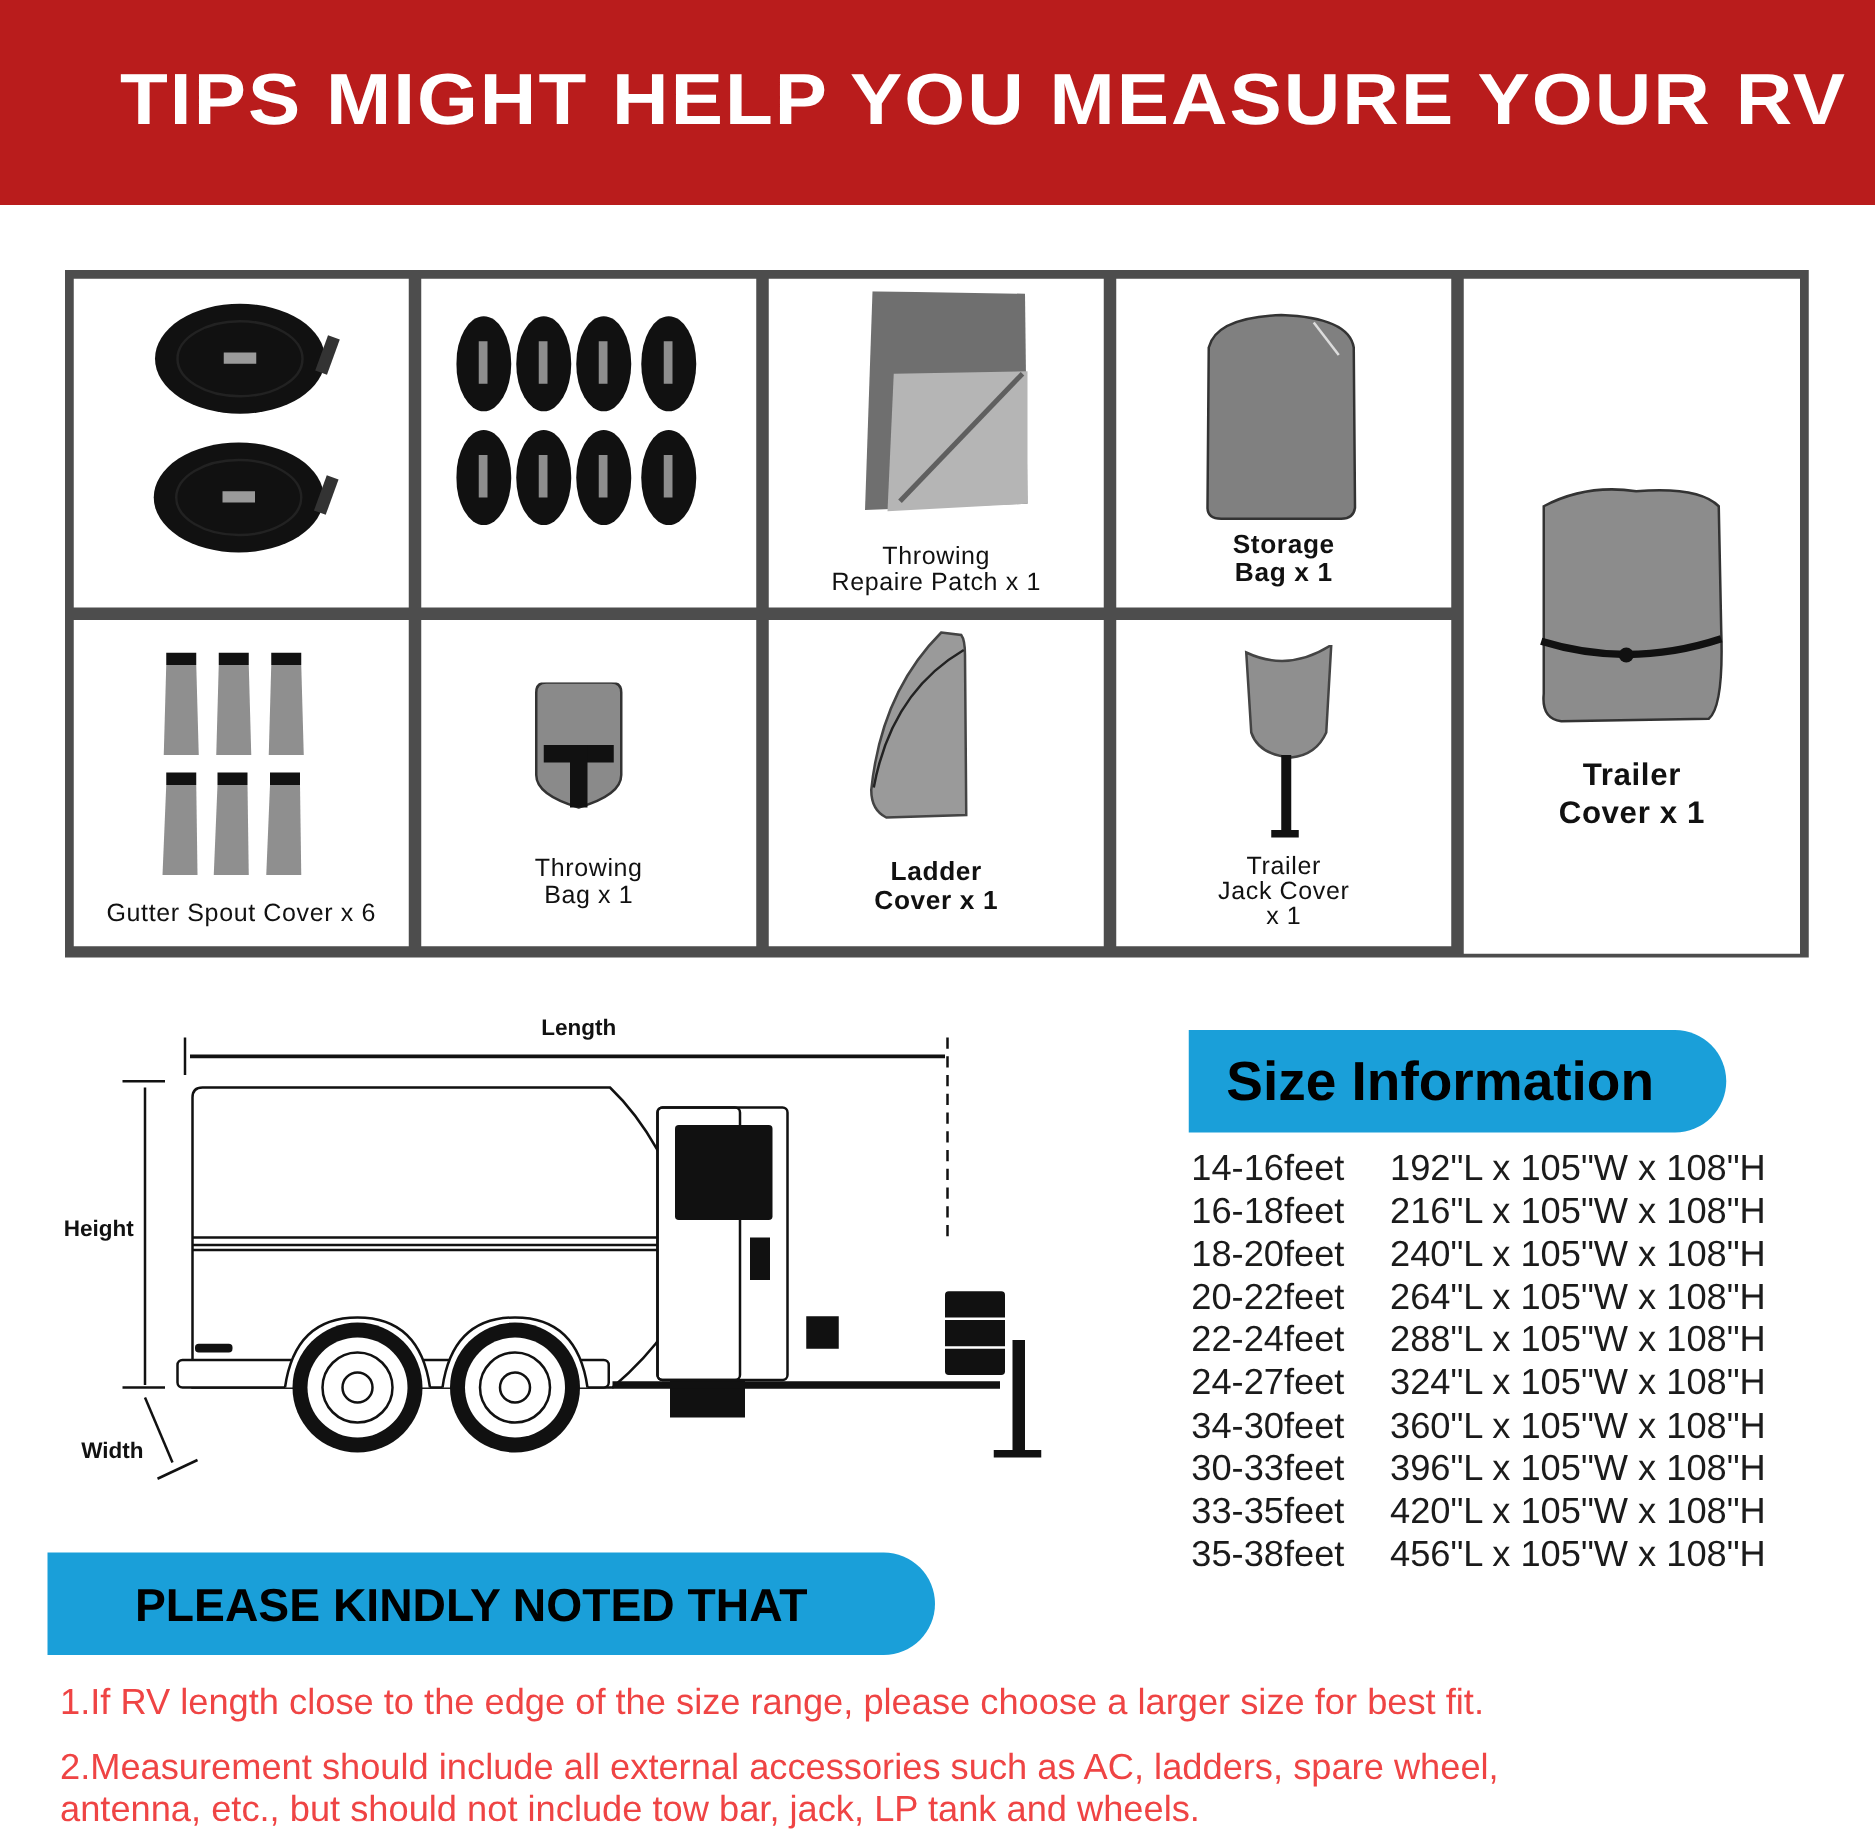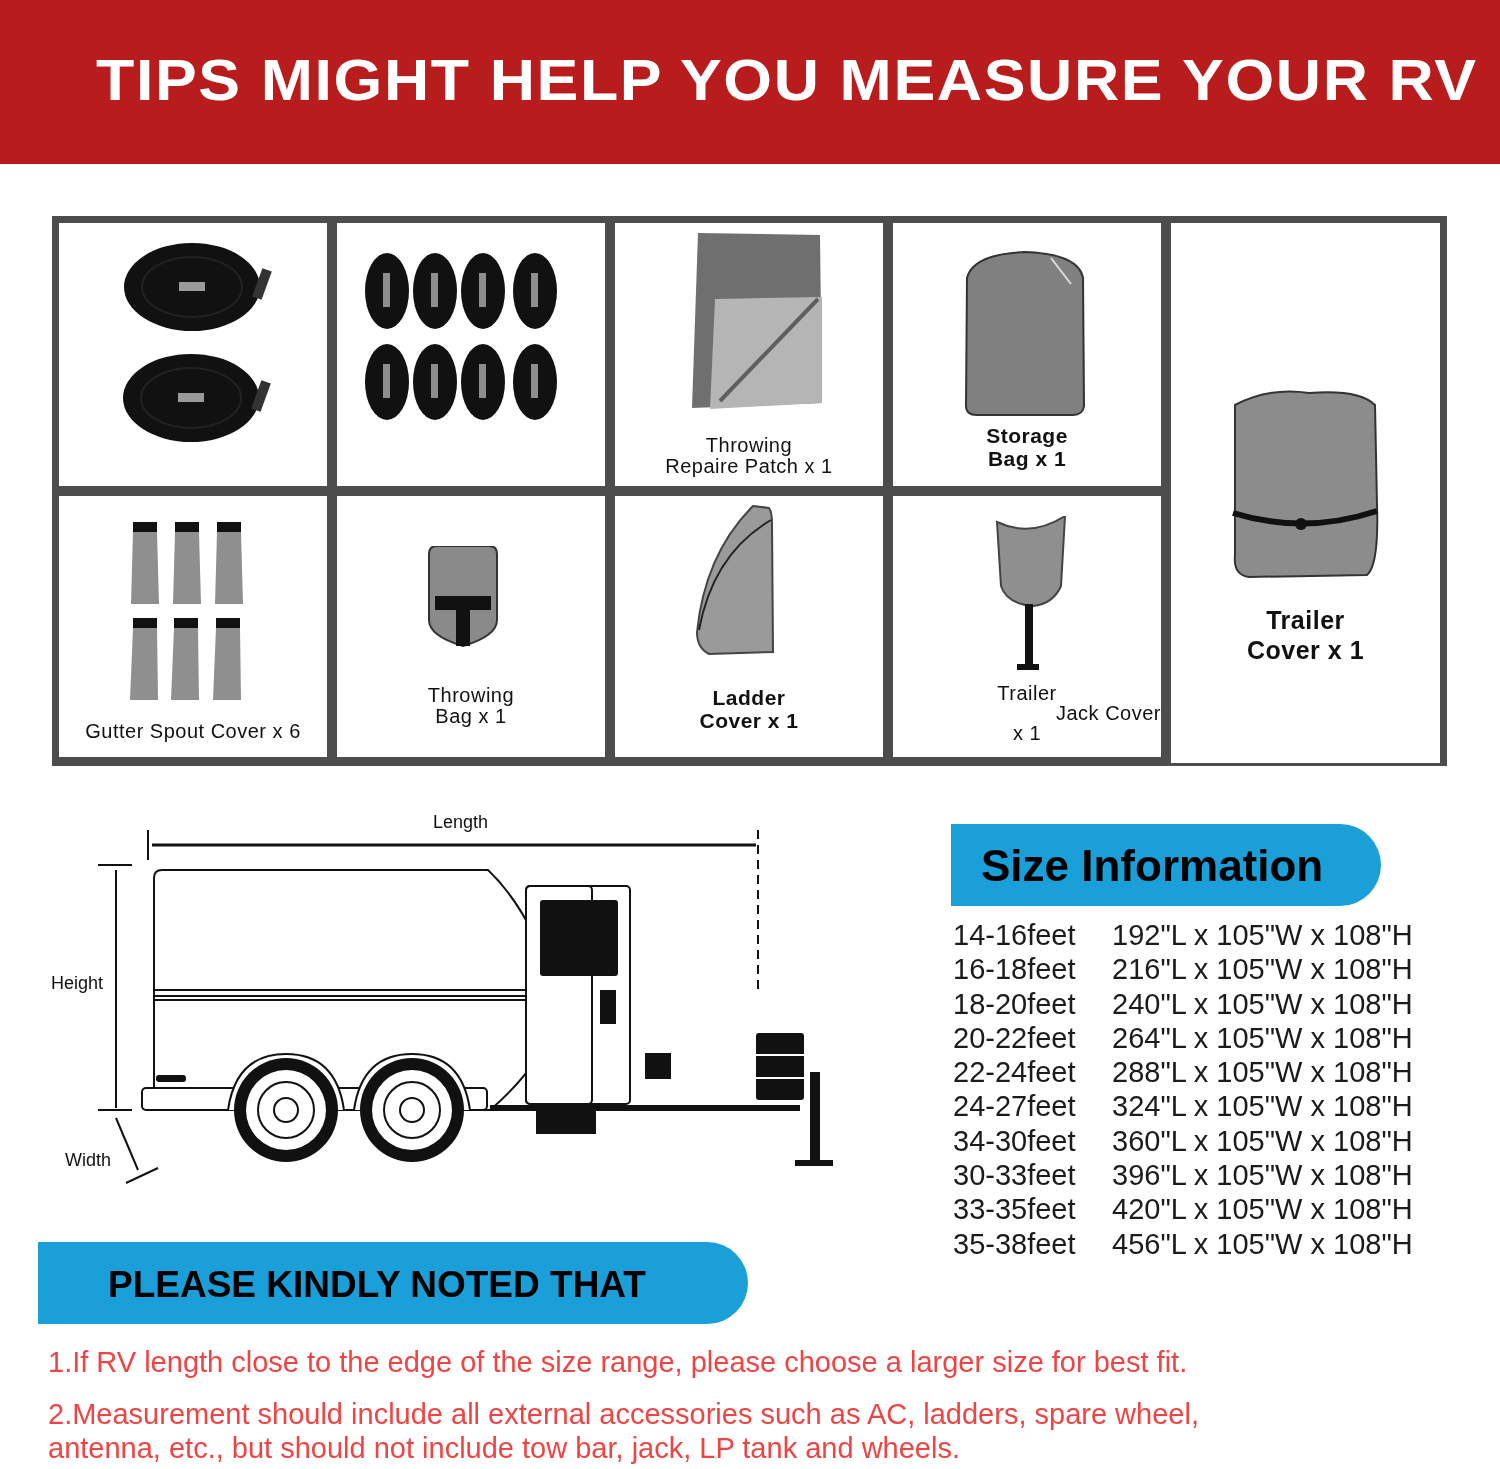--- a/index.html
+++ b/index.html
@@ -10,21 +10,21 @@
   .header-title { position: absolute; left: 96px; top: 46px; font-family: "Liberation Sans", sans-serif; font-weight: 700; font-size: 58px; letter-spacing: 1.5px; color: #ffffff; white-space: nowrap; transform: scaleX(1.08); transform-origin: left center; }
 
   .grid { position: absolute; left: 52px; top: 216px; width: 1395px; height: 550px; background: #4d4d4d; }
   .cell { position: absolute; background: #ffffff; overflow: hidden; }
   .cell-label { position: absolute; left: 0; right: 0; text-align: center; font-size: 20px; line-height: 22px; color: #111; letter-spacing: 0.5px; }
   .cell-label.big { font-size: 25px; line-height: 30px; font-weight: 700; letter-spacing: 0.5px; }
   .cell-label.med { font-size: 21px; line-height: 23px; font-weight: 700; }
   .cell svg { position: absolute; }
 
   .diagram { position: absolute; left: 40px; top: 800px; width: 820px; height: 400px; }
-  .dim-label { position: absolute; font-size: 18px; font-weight: 400; color: #111; }
+  .dim-label { position: absolute; font-size: 18px; font-weight: 700; color: #111; }
 
   .pill { position: absolute; background: #1a9fd9; border-radius: 0 44px 44px 0; }
   .pill-text { position: absolute; color: #000000; font-weight: 700; white-space: nowrap; }
 
   .size-table { position: absolute; left: 953px; top: 918px; }
   .size-row { position: relative; height: 34.3px; font-size: 29px; line-height: 34px; color: #1b1b1b; white-space: nowrap; }
   .size-range { position: absolute; left: 0; }
   .size-dims { position: absolute; left: 159px; }
 
   .note { position: absolute; left: 48px; font-size: 29px; line-height: 34px; color: #ef4444; white-space: nowrap; }
@@ -146,21 +146,21 @@
     <div class="cell-label med" style="top:213px;">Cover x 1</div>
   </div>
 
   <div class="cell" style="left:841px;top:280px;width:268px;height:261px;">
     <svg style="left:100px;top:20px;" width="75" height="160" viewBox="0 0 75 160">
       <path d="M4,6 Q38,22 72,0 L68,70 Q60,88 40,90 Q14,88 8,70 Z" fill="#8f8f8f" stroke="#444" stroke-width="2"></path>
       <rect x="32" y="88" width="8" height="62" fill="#111"></rect>
       <rect x="24" y="148" width="22" height="6" fill="#111"></rect>
     </svg>
     <div class="cell-label" style="top:186px;">Trailer</div>
-    <div class="cell-label" style="top:206px;text-align:right;">Jack Cover</div>
+    <div class="cell-label" style="top:206px;">Jack Cover</div>
     <div class="cell-label" style="top:226px;">x 1</div>
   </div>
 </div>
 
 <div class="diagram">
   <svg width="820" height="400" viewBox="0 0 820 400" style="position:absolute;left:0;top:0;">
 
     <line x1="108" y1="30" x2="108" y2="60" stroke="#111" stroke-width="2"></line>
     <line x1="112" y1="45" x2="716" y2="45" stroke="#111" stroke-width="3"></line>
     <line x1="718" y1="30" x2="718" y2="190" stroke="#111" stroke-width="2" stroke-dasharray="9,6"></line>

